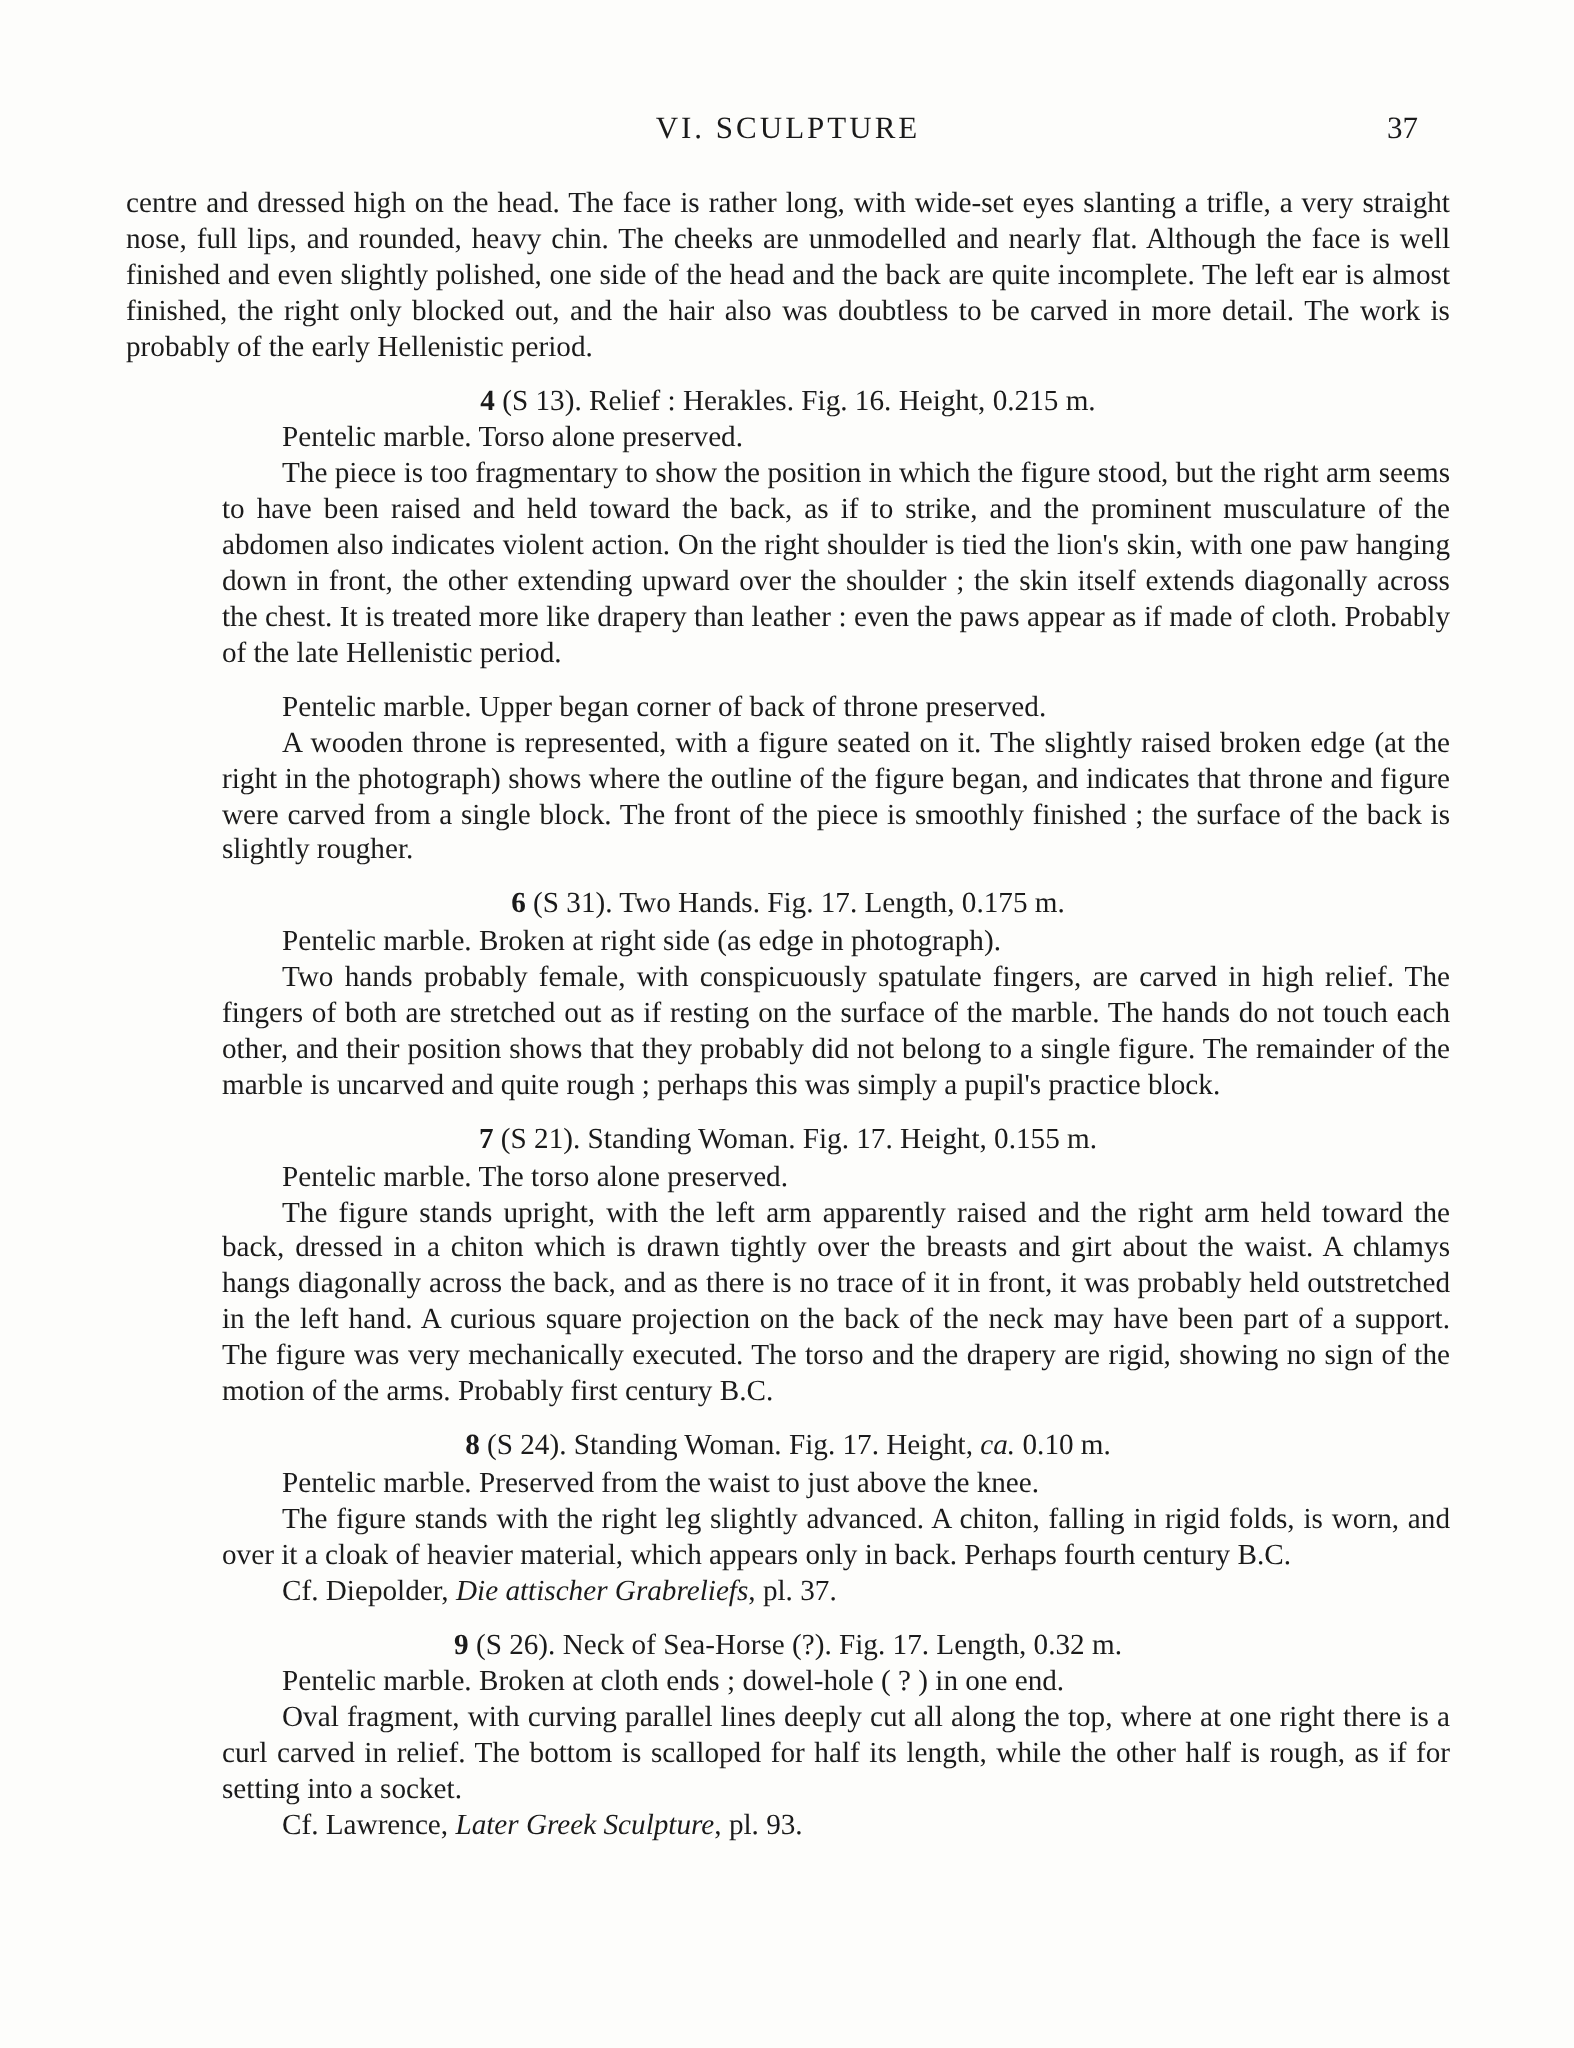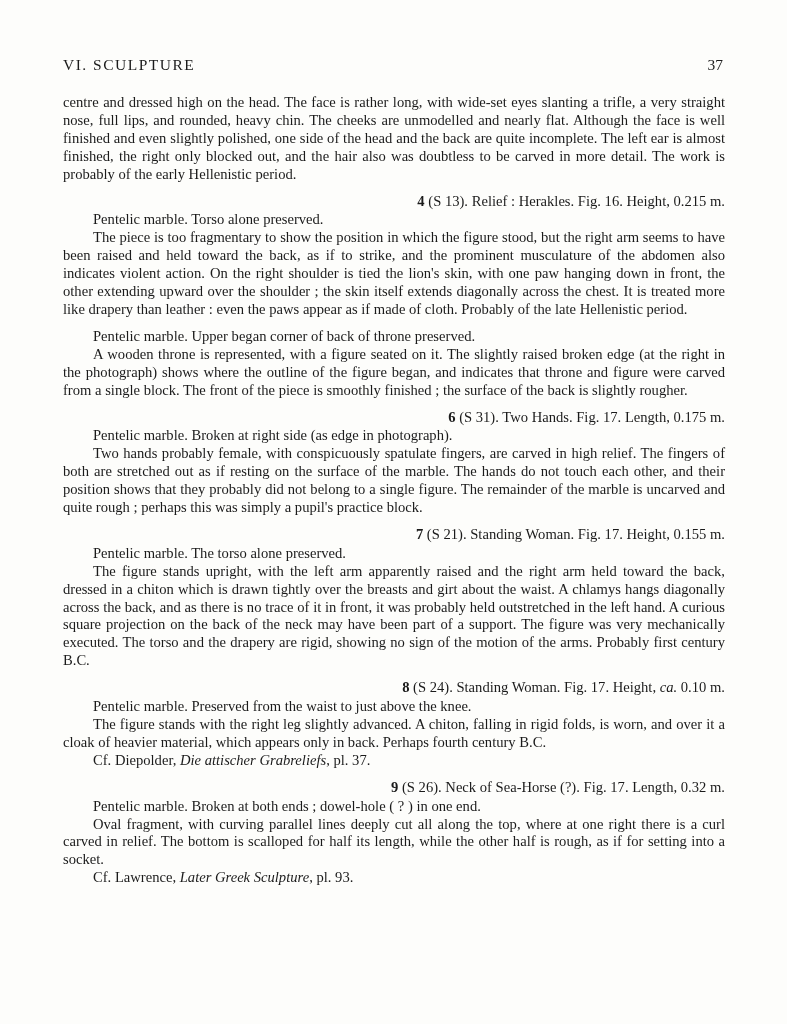--- a/index.html
+++ b/index.html
@@ -19,46 +19,48 @@
     padding: 56px 62px 0 63px;
     overflow: hidden;
   }
   .page-header {
     position: relative;
     height: 22px;
     margin-bottom: 16px;
   }
   .running-title {
     display: block;
+    text-align: center;
     font-size: 15.5px;
     letter-spacing: 1.5px;
   }
   .page-number {
     position: absolute;
-    right: 2px;
+    right: 16px;
     top: 0;
     font-size: 15.5px;
   }
   .body-text {
     font-size: 14.6px;
     line-height: 17.9px;
   }
   .para {
     margin: 0;
     text-align: justify;
   }
   .indent {
     text-indent: 30px;
+    margin-left: 48px;
   }
   .entry {
     margin-top: 9px;
   }
   .entry-heading {
     margin: 0 0 1px 0;
-    text-align: right;
+    text-align: center;
   }
   .entry-num {
     font-weight: 700;
   }
   i { }
 </style>
 </head>
 <body>
 
 <div class="sheet">
@@ -97,19 +99,19 @@
 
     <section class="entry">
       <p class="entry-heading"><span class="entry-num">8</span><span> (S 24).  Standing Woman.  Fig. 17.  Height, </span><i>ca.</i><span> 0.10 m.</span></p>
       <p class="para indent">Pentelic marble.  Preserved from the waist to just above the knee.</p>
       <p class="para indent">The figure stands with the right leg slightly advanced.  A chiton, falling in rigid folds, is worn, and over it a cloak of heavier material, which appears only in back.  Perhaps fourth century B.C.</p>
       <p class="para indent"><span>Cf. Diepolder, </span><i>Die attischer Grabreliefs</i><span>, pl. 37.</span></p>
     </section>
 
     <section class="entry">
       <p class="entry-heading"><span class="entry-num">9</span><span> (S 26).  Neck of Sea-Horse (?).  Fig. 17.  Length, 0.32 m.</span></p>
-      <p class="para indent">Pentelic marble.  Broken at both ends ; dowel-hole ( ? ) in one end.</p>
+      <p class="para indent">Pentelic marble.  Broken at cloth ends ; dowel-hole ( ? ) in one end.</p>
       <p class="para indent">Oval fragment, with curving parallel lines deeply cut all along the top, where at one right there is a curl carved in relief.  The bottom is scalloped for half its length, while the other half is rough, as if for setting into a socket.</p>
       <p class="para indent"><span>Cf. Lawrence, </span><i>Later Greek Sculpture</i><span>, pl. 93.</span></p>
     </section>
 
   </div>
 </div>
 
 </body></html>

